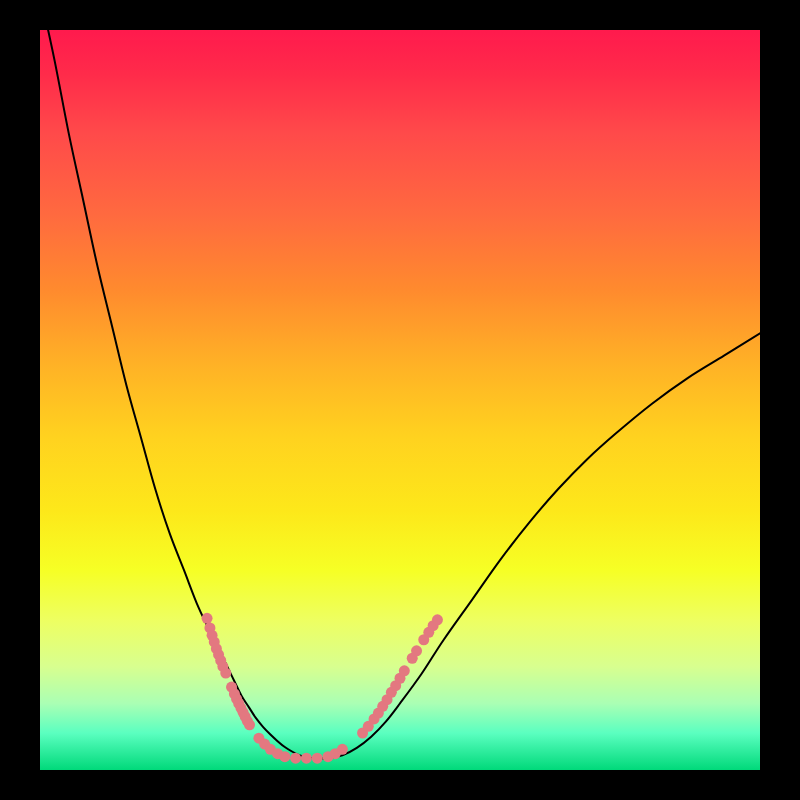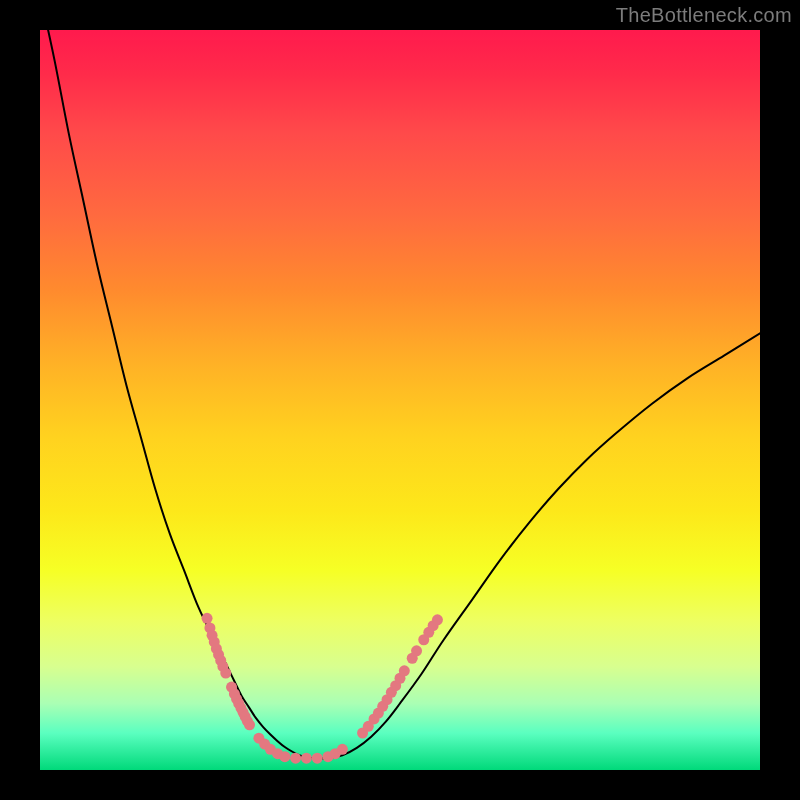--- a/index.html
+++ b/index.html
@@ -105,14 +105,13 @@
           <circle cx="364.32" cy="640.84" r="5.5" fill="#e37880"></circle>
           <circle cx="372.24" cy="628.26" r="5.5" fill="#e37880"></circle>
           <circle cx="376.56" cy="620.86" r="5.5" fill="#e37880"></circle>
           <circle cx="383.75999999999993" cy="609.76" r="5.5" fill="#e37880"></circle>
           <circle cx="388.8" cy="602.36" r="5.5" fill="#e37880"></circle>
           <circle cx="393.12" cy="595.7" r="5.5" fill="#e37880"></circle>
           <circle cx="397.44000000000005" cy="589.78" r="5.5" fill="#e37880"></circle>
         </g>
     </svg>
   </div>
-  <div class="watermark">TheBottleneck.com</div>
 </div>
 
 </body></html>

